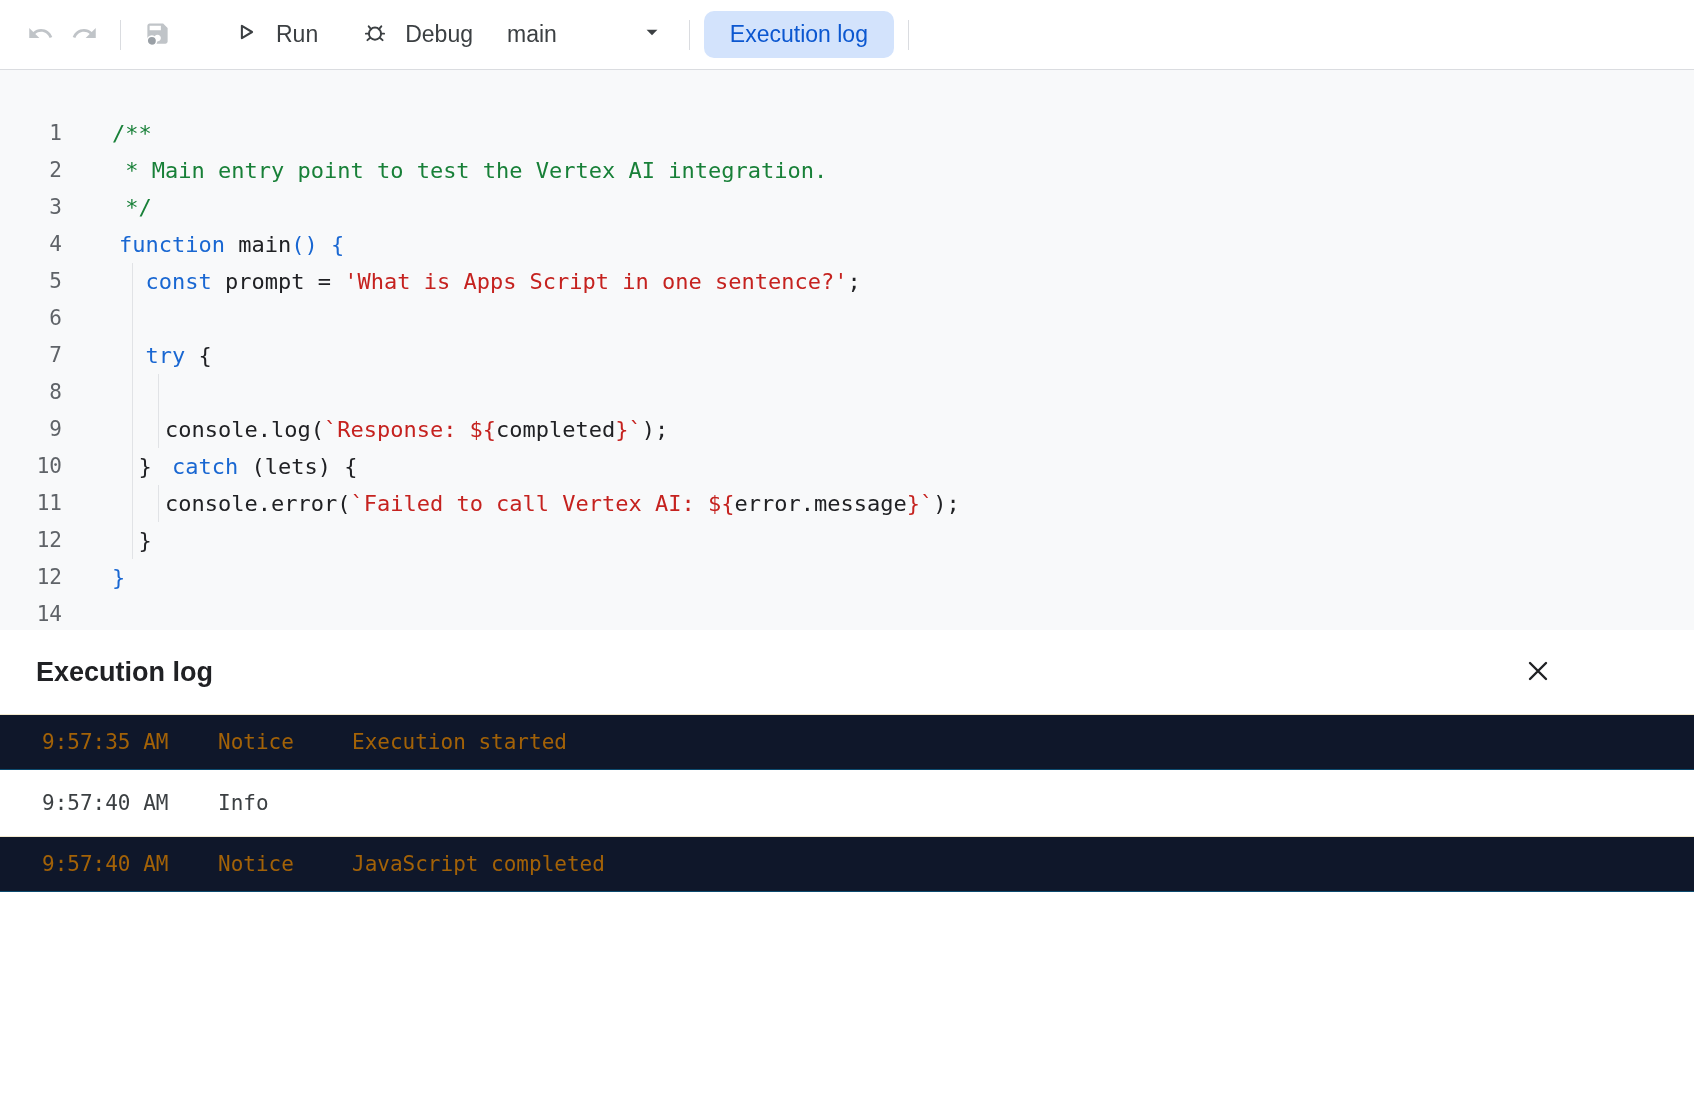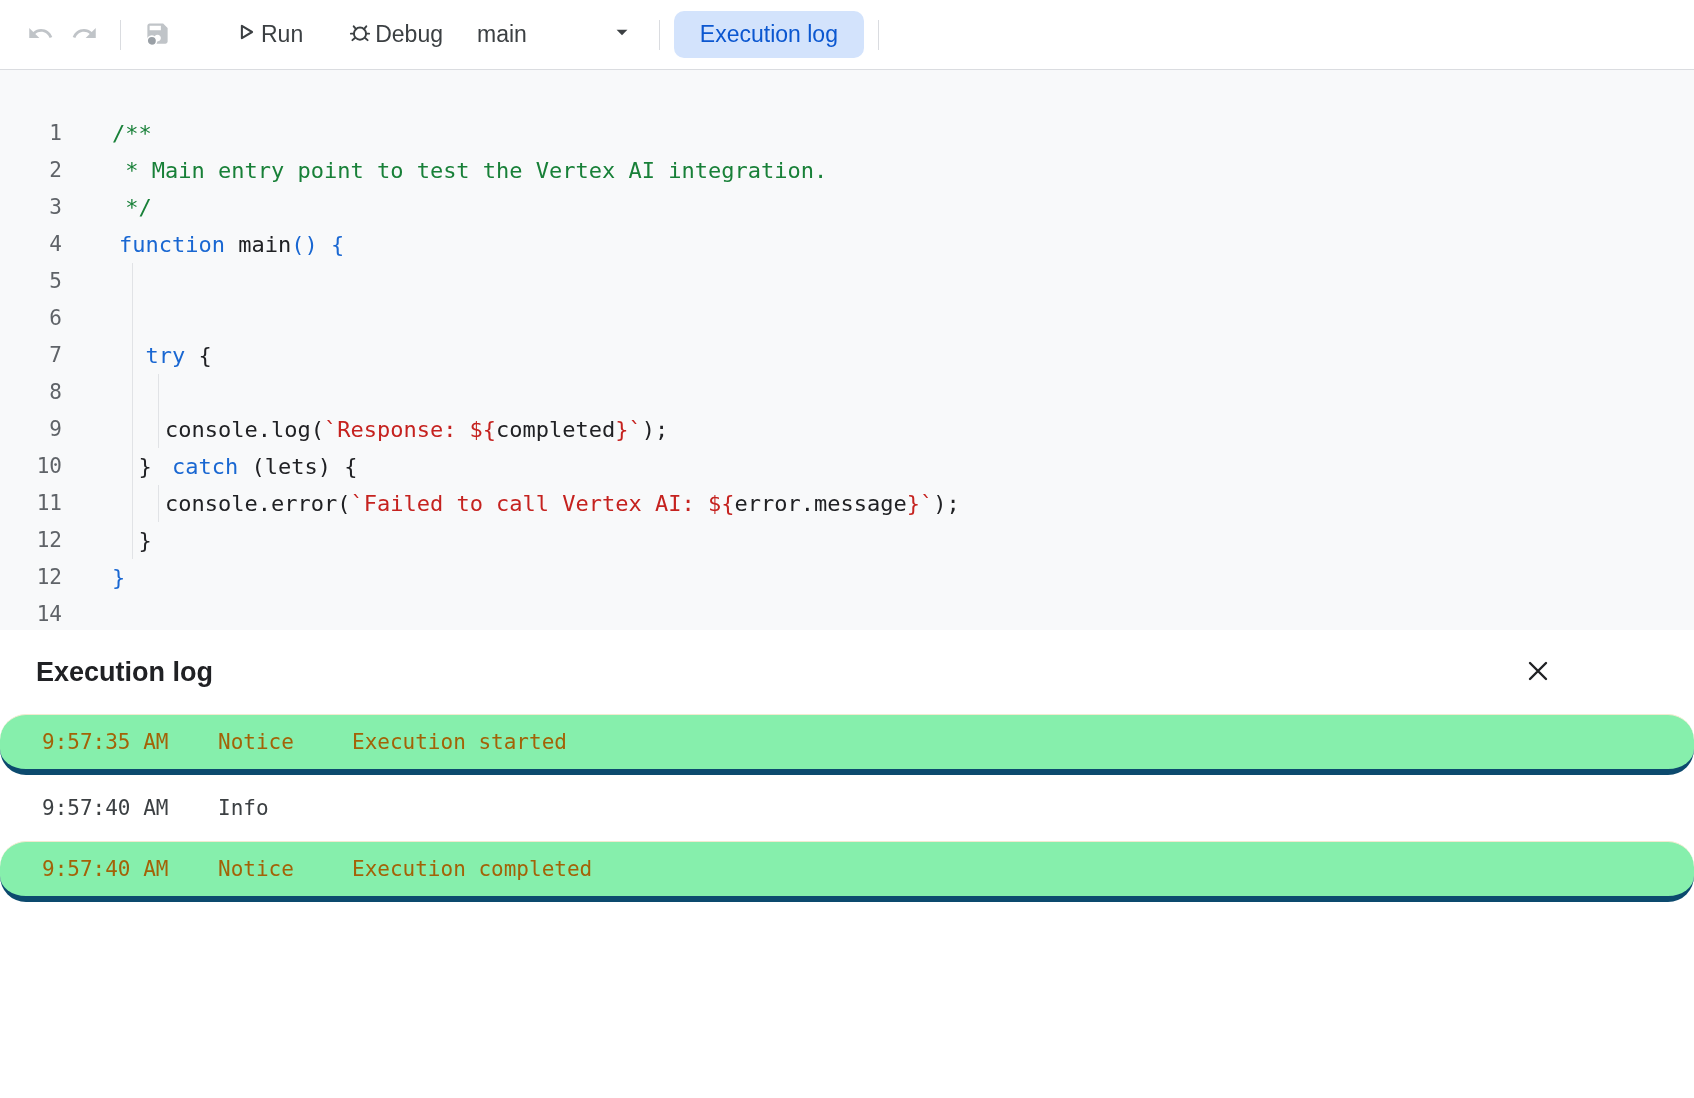--- a/index.html
+++ b/index.html
@@ -7,21 +7,21 @@
               font-family:"Liberation Sans", sans-serif; }
 
   
   .toolbar { height:70px; display:flex; align-items:center; padding-left:18px;
              background:#fff; border-bottom:1px solid #dadce0; }
   .icon-btn { width:44px; height:44px; border:none; background:transparent;
               display:flex; align-items:center; justify-content:center;
               border-radius:50%; cursor:pointer; flex:none; }
   .icon-btn svg { width:27px; height:27px; }
   .divider { width:1px; height:30px; background:#dadce0; margin:0 14px; flex:none; }
-  .tool-btn { display:flex; align-items:center; gap:2px; border:none; background:transparent;
+  .tool-btn { display:flex; align-items:center; gap:17px; border:none; background:transparent;
               font-family:"Liberation Sans",sans-serif; font-size:23px; font-weight:500;
               color:#3c4043; padding:8px 14px; border-radius:6px; cursor:pointer; flex:none; }
   .tool-btn svg { width:26px; height:26px; }
   .fn-select { display:flex; align-items:center; border:none; background:transparent;
                font-family:"Liberation Sans",sans-serif; font-size:23px; color:#3c4043;
                padding:8px 10px; cursor:pointer; flex:none; }
   .fn-select .fn-name { margin-right:82px; }
   .fn-select svg { width:26px; height:26px; }
   .pill { background:#d3e3fc; color:#0b57d0; border:none; border-radius:10px;
           font-family:"Liberation Sans",sans-serif; font-size:23px; font-weight:500;
@@ -49,22 +49,22 @@
                 padding:0 134px 0 36px; background:#fff; }
   .log-title { font-size:27px; font-weight:700; color:#202124; }
   .close-btn { width:44px; height:44px; border:none; background:transparent; cursor:pointer;
                display:flex; align-items:center; justify-content:center; border-radius:50%; }
   .close-btn svg { width:28px; height:28px; }
   .log-row { display:flex; padding:12px 0; font-family:"DejaVu Sans Mono", monospace;
              font-size:21px; line-height:30px; }
   .log-time { width:176px; margin-left:42px; flex:none; }
   .log-level { width:134px; flex:none; }
   .log-msg { max-width:1090px; }
-  .row-notice { background:#86efac; color:#a36207;
-                border-top:1px solid #f3ead0; border-bottom:6px solid #0c4a6e;border-radius:26px; }
+  .row-notice { background:#0f172a; color:#a36207;
+                border-top:1px solid #f3ead0; border-bottom:1px solid #0c4a6e; }
   .row-info { color:#3c4043; padding:18px 0; }
 </style>
 </head>
 <body>
 
 <div class="app">
 
   <div class="toolbar">
     <button class="icon-btn">
       <span><svg viewBox="0 0 24 24" width="27" height="27">
@@ -111,21 +111,21 @@
 
   <div class="editor">
     <div class="guide g1"></div>
     <div class="guide g2"></div>
     <div class="guide g3"></div>
     <div id="code-lines">
         <div class="code-line"><span class="ln">1</span><span class="code"><span class="tok-c">/**</span></span></div>
         <div class="code-line"><span class="ln">2</span><span class="code"><span class="tok-c"> * Main entry point to test the Vertex AI integration.</span></span></div>
         <div class="code-line"><span class="ln">3</span><span class="code"><span class="tok-c"> */</span></span></div>
         <div class="code-line"><span class="ln">4</span><span class="code"><span class="tok-k">function</span><span class="tok-p"> main</span><span class="tok-b">()</span><span class="tok-p"> </span><span class="tok-b">{</span></span></div>
-        <div class="code-line"><span class="ln">5</span></div>
+        <div class="code-line"><span class="ln">5</span><span class="code"><span class="tok-p">  </span><span class="tok-k">const</span><span class="tok-p"> prompt = </span><span class="tok-s">'What is Apps Script in one sentence?'</span><span class="tok-p">;</span></span></div>
         <div class="code-line"><span class="ln">6</span><span class="code"></span></div>
         <div class="code-line"><span class="ln">7</span><span class="code"><span class="tok-p">  </span><span class="tok-k">try</span><span class="tok-p"> {</span></span></div>
         <div class="code-line"><span class="ln">8</span></div>
         <div class="code-line"><span class="ln">9</span><span class="code"><span class="tok-p">    console.log(</span><span class="tok-s">`Response: ${</span><span class="tok-p">completed</span><span class="tok-s">}`</span><span class="tok-p">);</span></span></div>
         <div class="code-line"><span class="ln">10</span><span class="code"><span class="tok-p">  } </span><span class="tok-k">catch</span><span class="tok-p"> (lets) {</span></span></div>
         <div class="code-line"><span class="ln">11</span><span class="code"><span class="tok-p">    console.error(</span><span class="tok-s">`Failed to call Vertex AI: ${</span><span class="tok-p">error.message</span><span class="tok-s">}`</span><span class="tok-p">);</span></span></div>
         <div class="code-line"><span class="ln">12</span><span class="code"><span class="tok-p">  }</span></span></div>
         <div class="code-line"><span class="ln">12</span><span class="code"><span class="tok-b">}</span></span></div>
         <div class="code-line"><span class="ln">14</span><span class="code"></span></div>
       </div>
@@ -146,18 +146,18 @@
           <div class="log-level">Notice</div>
           <div class="log-msg">Execution started</div>
         </div>
         <div class="log-row row-info">
           <div class="log-time">9:57:40 AM</div>
           <div class="log-level">Info</div>
         </div>
         <div class="log-row row-notice">
           <div class="log-time">9:57:40 AM</div>
           <div class="log-level">Notice</div>
-          <div class="log-msg">Execution completed</div>
+          <div class="log-msg">JavaScript completed</div>
         </div>
       </div>
   </div>
 
 </div>
 
 </body></html>

